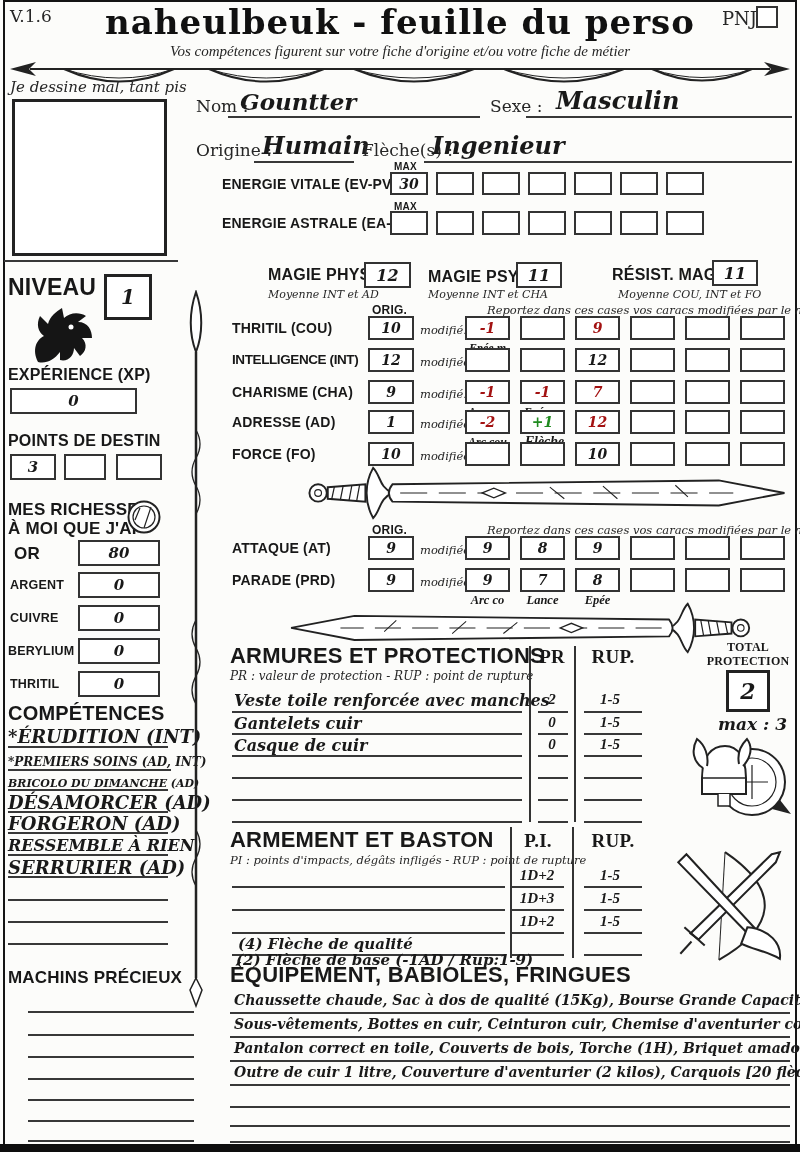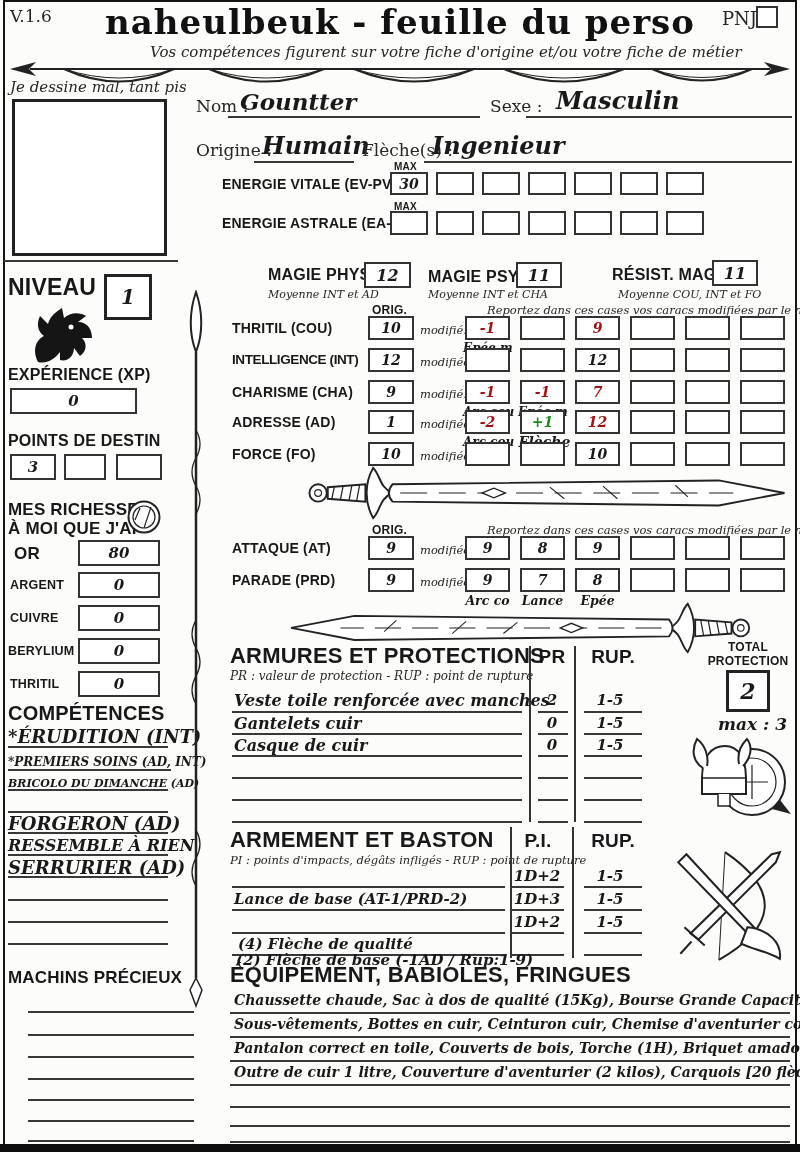--- a/index.html
+++ b/index.html
@@ -8,21 +8,21 @@
   .frame{position:absolute;top:0;left:3px;right:3px;bottom:6px;border:2px solid #141414;pointer-events:none;}
   .a{position:absolute;}
   .h{font-family:"Liberation Sans",sans-serif;font-weight:800;color:#181818;letter-spacing:.2px;white-space:nowrap;}
   .s{font-family:"DejaVu Serif",serif;color:#262626;white-space:nowrap;}
   .i{font-style:italic;}
   .w{font-family:"DejaVu Serif",serif;font-style:italic;font-weight:700;color:#191919;white-space:nowrap;}
   .bx{position:absolute;border:2px solid #333;background:#fff;display:flex;align-items:center;justify-content:center;box-sizing:border-box;}
   .b3{border-width:3px;border-color:#222;}
   .ul{position:absolute;border-bottom:2px solid #383838;height:0;}
   .vl{position:absolute;width:2px;background:#333;}
-  .c{text-align:center;}
+  .c{text-align:center;font-family:Liberation Serif, serif;}
   .red{color:#a31212;}
   .green{color:#1f8a1f;}
   .title{font-family:"DejaVu Serif",serif;font-weight:800;text-transform:lowercase;color:#111;}
   svg{display:block;}
 </style>
 </head>
 <body>
 
 <div class="page">
   <div class="frame"></div>
@@ -112,20 +112,21 @@
       <span class="w" style="font-size:15px">0</span>
     </div>
 
   <div class="a h" style="left:8px;top:702px;font-size:20px">COMPÉTENCES</div>
   <div class="a w" style="left:8px;top:726px;font-size:18px">*ÉRUDITION (INT)</div>
     <div class="ul" style="left:8px;top:746px;width:160px"></div>
   <div class="a w" style="left:8px;top:755px;font-size:12px">*PREMIERS SOINS (AD, INT)</div>
     <div class="ul" style="left:8px;top:769px;width:163px"></div>
   <div class="a w" style="left:8px;top:777px;font-size:11px">BRICOLO DU DIMANCHE (AD)</div>
     <div class="ul" style="left:8px;top:789px;width:160px"></div>
+  <div class="a w" style="left:8px;top:792px;font-size:18px">DÉSAMORCER (AD)</div>
     <div class="ul" style="left:8px;top:811px;width:160px"></div>
   <div class="a w" style="left:8px;top:813px;font-size:18px">FORGERON (AD)</div>
     <div class="ul" style="left:8px;top:832px;width:160px"></div>
   <div class="a w" style="left:8px;top:836px;font-size:16px">RESSEMBLE À RIEN</div>
     <div class="ul" style="left:8px;top:854px;width:160px"></div>
   <div class="a w" style="left:8px;top:857px;font-size:18px">SERRURIER (AD)</div>
     <div class="ul" style="left:8px;top:876px;width:160px"></div>
   <div class="ul" style="left:8px;top:899px;width:160px"></div>
   <div class="ul" style="left:8px;top:921px;width:160px"></div>
   <div class="ul" style="left:8px;top:943px;width:160px"></div>
@@ -435,21 +436,20 @@
   <div class="a h c" style="left:578px;top:830px;width:70px;font-size:19px">RUP.</div>
   <div class="vl" style="left:510px;top:827px;height:131px"></div>
   <div class="vl" style="left:572px;top:827px;height:131px"></div>
 
   <div class="ul" style="left:232px;top:886px;width:273px"></div>
   <div class="a w c" style="left:506px;top:867px;width:62px;font-size:15px">1D+2</div>
   <div class="ul" style="left:512px;top:886px;width:52px"></div>
   <div class="a w c" style="left:578px;top:867px;width:64px;font-size:15px">1-5</div>
   <div class="ul" style="left:584px;top:886px;width:58px"></div>
 
-  <div class="a w" style="left:234px;top:890px;font-size:15px">Lance de base (AT-1/PRD-2)</div>
   <div class="ul" style="left:232px;top:909px;width:273px"></div>
   <div class="a w c" style="left:506px;top:890px;width:62px;font-size:15px">1D+3</div>
   <div class="ul" style="left:512px;top:909px;width:52px"></div>
   <div class="a w c" style="left:578px;top:890px;width:64px;font-size:15px">1-5</div>
   <div class="ul" style="left:584px;top:909px;width:58px"></div>
 
   <div class="ul" style="left:232px;top:932px;width:273px"></div>
   <div class="a w c" style="left:506px;top:913px;width:62px;font-size:15px">1D+2</div>
   <div class="ul" style="left:512px;top:932px;width:52px"></div>
   <div class="a w c" style="left:578px;top:913px;width:64px;font-size:15px">1-5</div>

